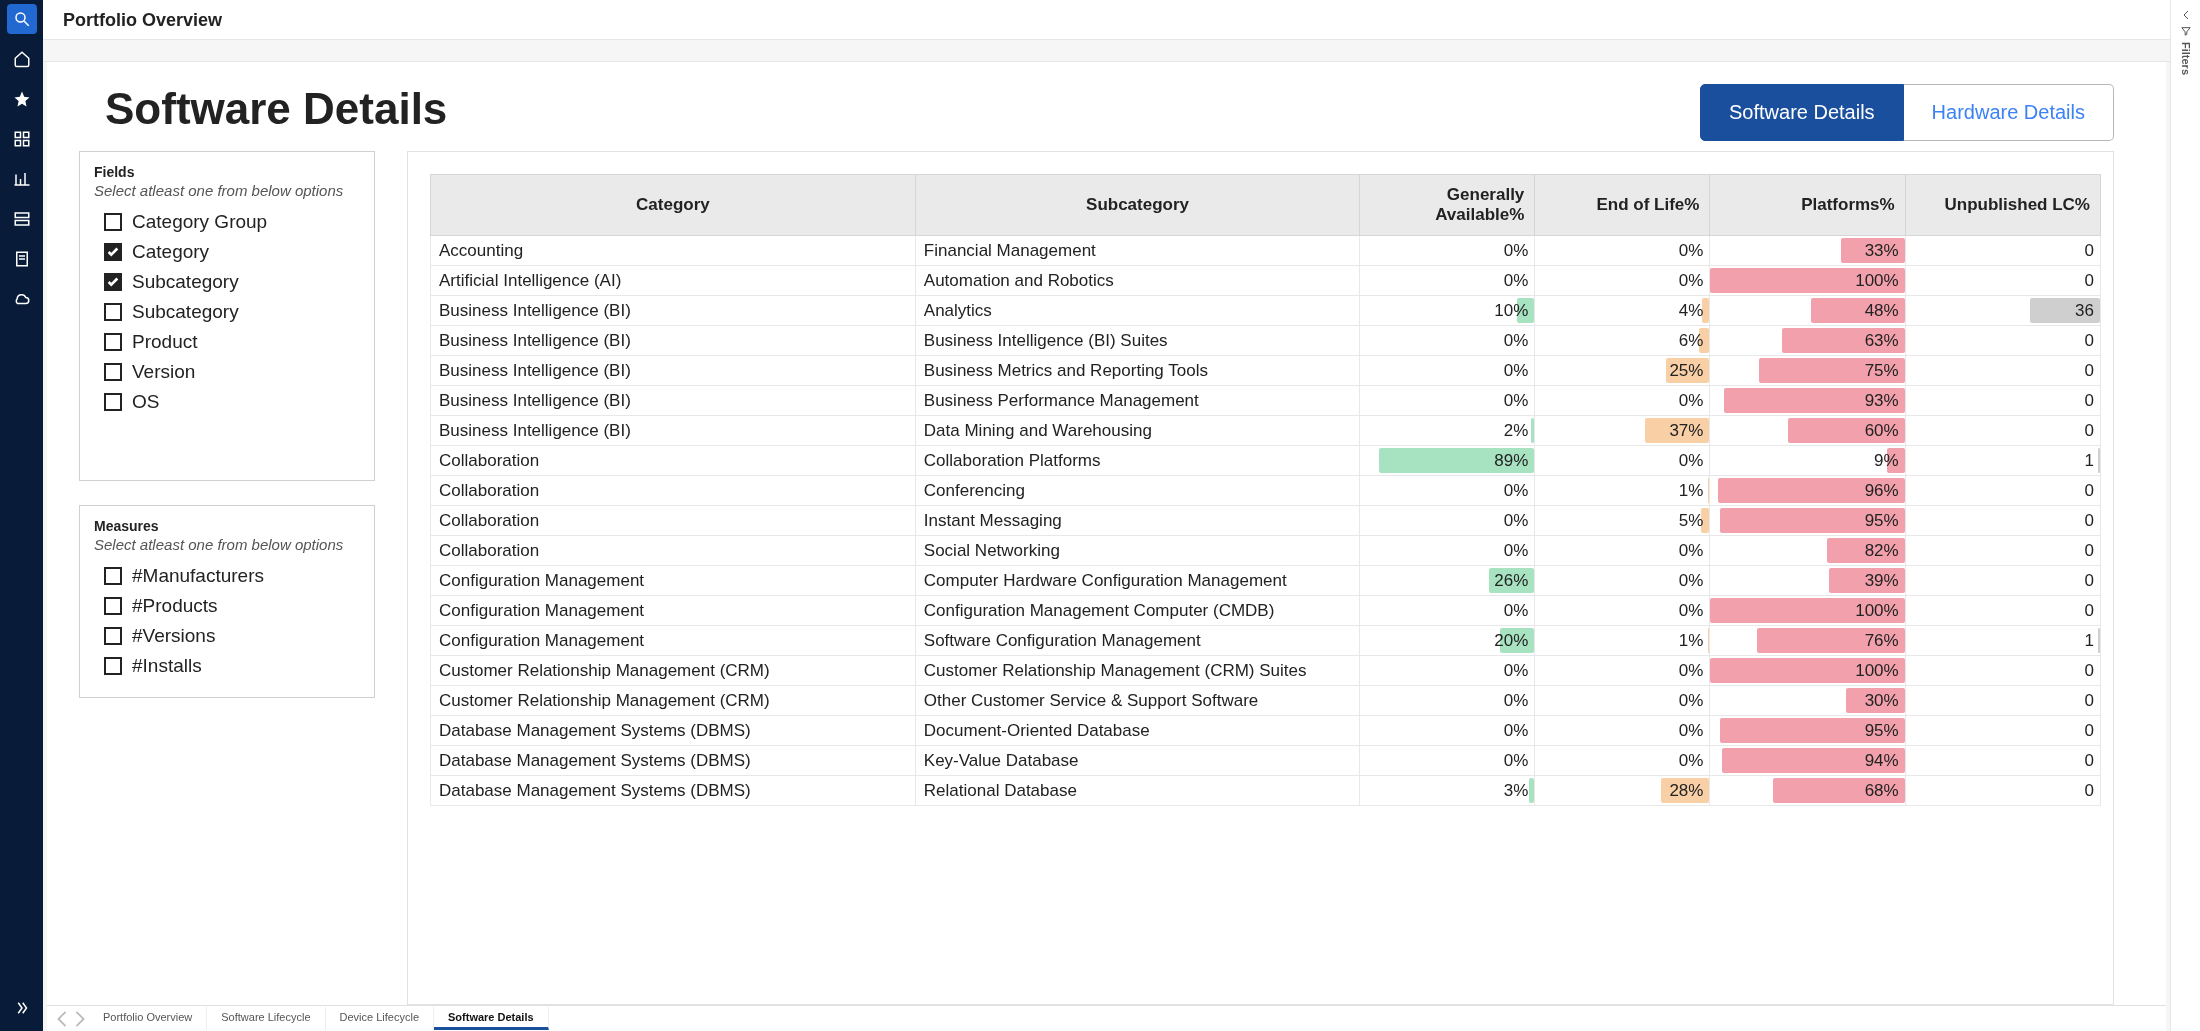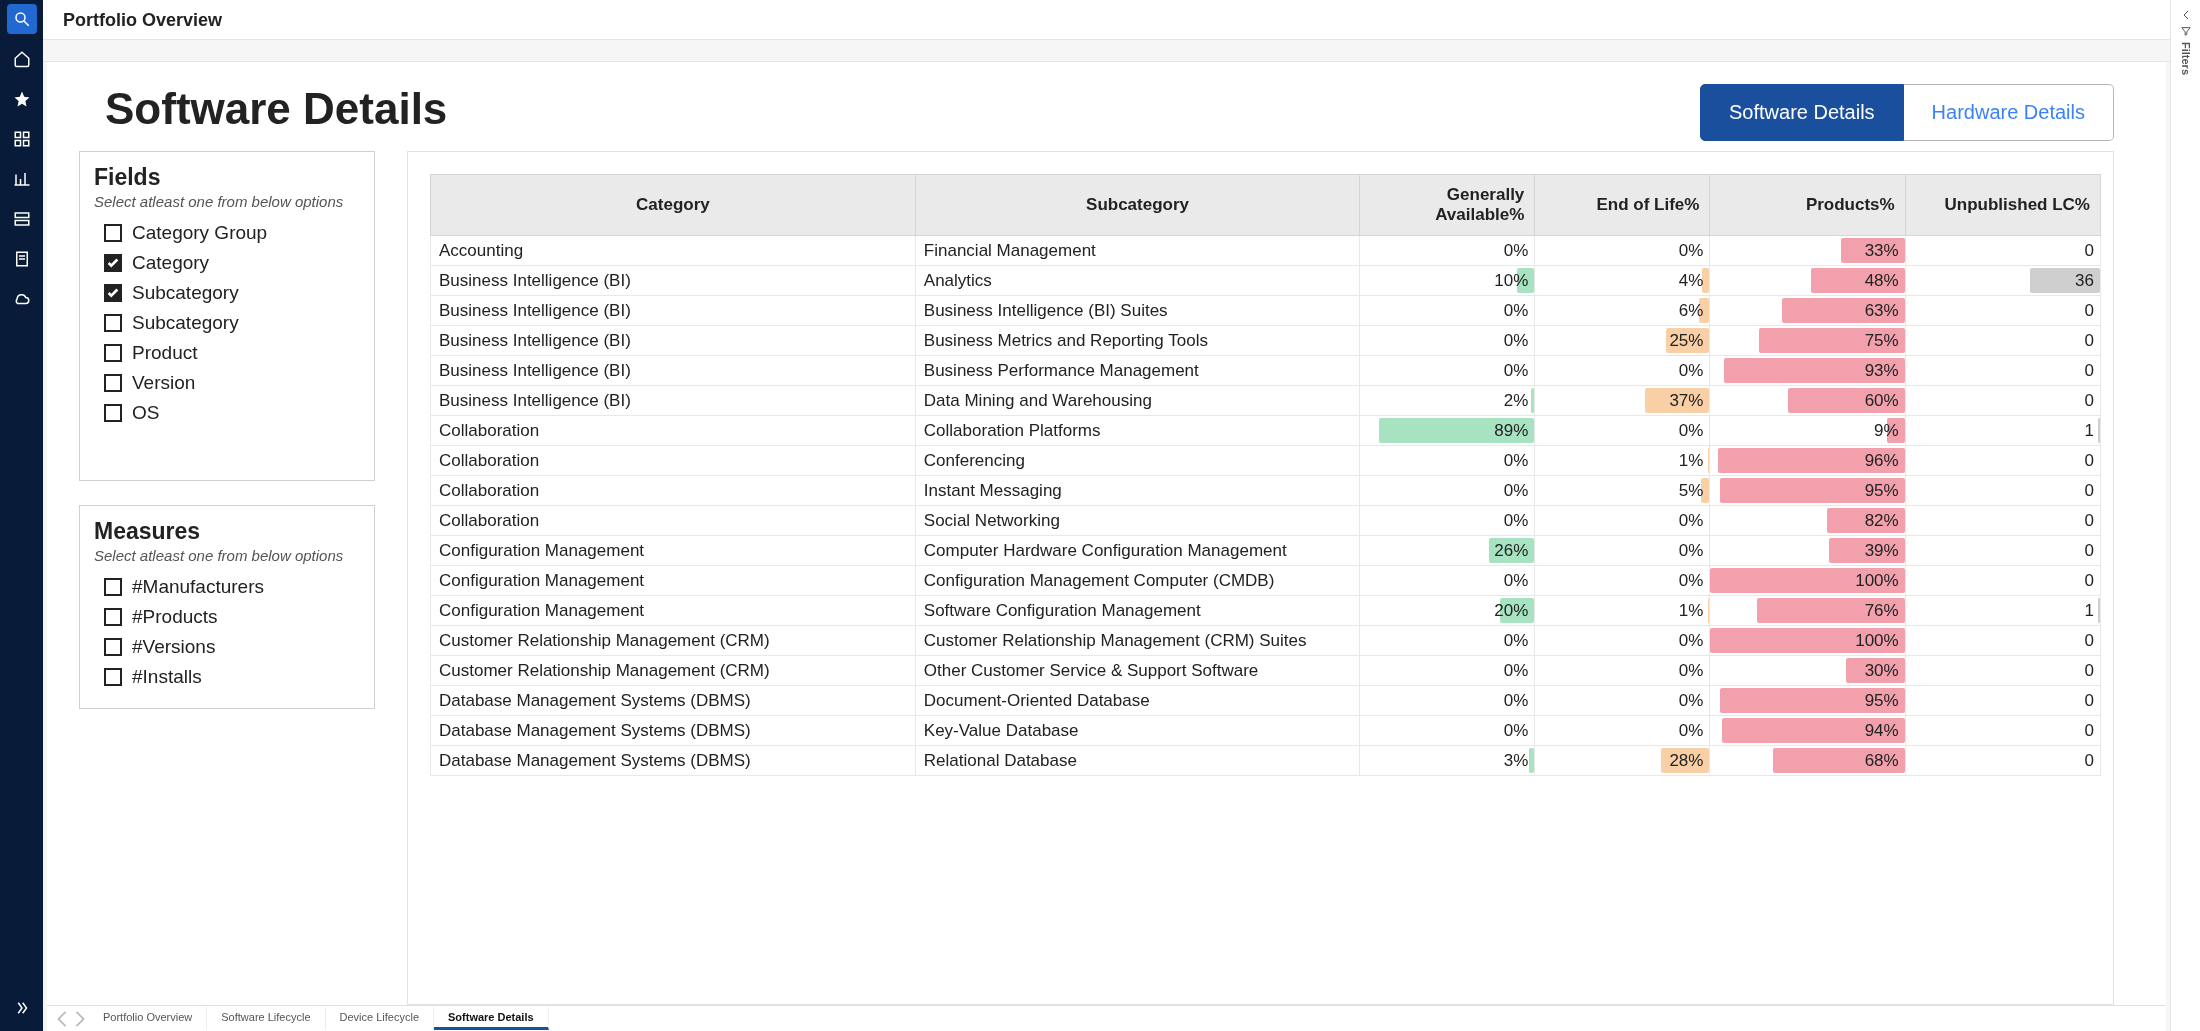--- a/index.html
+++ b/index.html
@@ -118,21 +118,21 @@
     flex-direction: column;
     gap: 24px;
     padding-left: 4px;
   }
   .panel {
     border: 1px solid #d0d0d0;
     background: #fff;
     padding: 12px 14px 16px 14px;
   }
   .panel-title {
-    font-size: 23px;
+    font-size: 14px;
     font-weight: 700;
     margin: 0 0 2px 0;
   }
   .panel-sub {
     font-style: italic;
     color: #555;
     font-size: 15px;
     margin-bottom: 8px;
   }
   .cb-row {
@@ -433,21 +433,21 @@
                 <col style="width:130px">
                 <col style="width:145px">
                 <col style="width:145px">
               </colgroup>
               <thead>
                 <tr id="grid-head">
                       <th>Category</th>
                       <th>Subcategory</th>
                       <th class="num">Generally Available%</th>
                       <th class="num">End of Life%</th>
-                      <th class="num">Products%</th>
+                      <th class="num">Platforms%</th>
                       <th class="num">Unpublished LC%</th>
                     </tr>
               </thead>
               <tbody id="grid-body">
                     <tr>
                       <td>Accounting</td>
                       <td>Financial Management</td>
                       <td class="num">
                         <div class="bar-cell">
                           <span class="bar-label">0%</span>
@@ -455,20 +455,45 @@
                       </td>
                       <td class="num">
                         <div class="bar-cell">
                           <span class="bar-label">0%</span>
                         </div>
                       </td>
                       <td class="num">
                         <div class="bar-cell">
                           <div class="bar pink" style="width: 33%;"></div>
                           <span class="bar-label">33%</span>
+                        </div>
+                      </td>
+                      <td class="num">
+                        <div class="bar-cell">
+                          <span class="bar-label">0</span>
+                        </div>
+                      </td>
+                    </tr>
+                    <tr>
+                      <td>Artificial Intelligence (AI)</td>
+                      <td>Automation and Robotics</td>
+                      <td class="num">
+                        <div class="bar-cell">
+                          <span class="bar-label">0%</span>
+                        </div>
+                      </td>
+                      <td class="num">
+                        <div class="bar-cell">
+                          <span class="bar-label">0%</span>
+                        </div>
+                      </td>
+                      <td class="num">
+                        <div class="bar-cell">
+                          <div class="bar pink" style="width: 100%;"></div>
+                          <span class="bar-label">100%</span>
                         </div>
                       </td>
                       <td class="num">
                         <div class="bar-cell">
                           <span class="bar-label">0</span>
                         </div>
                       </td>
                     </tr>
                     <tr>
                       <td>Business Intelligence (BI)</td>

